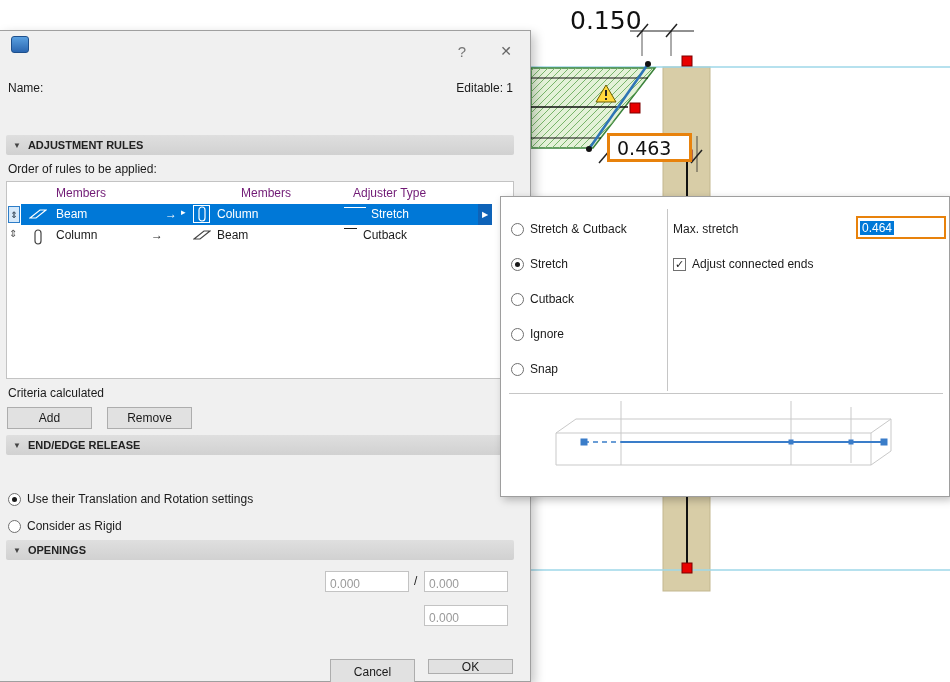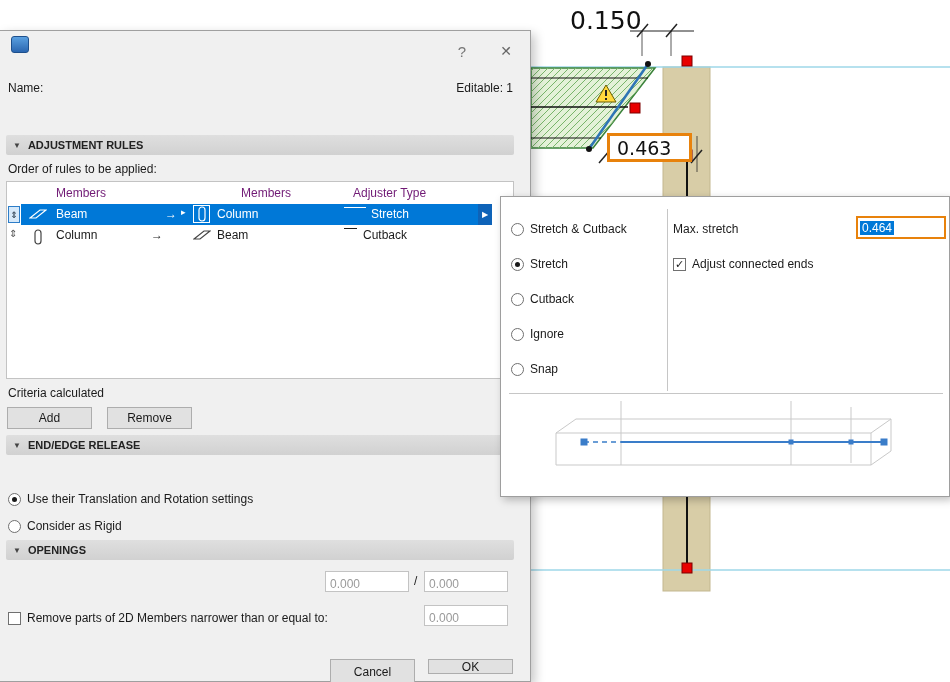--- a/index.html
+++ b/index.html
@@ -252,24 +252,20 @@
   </div>
 
   <div class="input disabled" style="left:325px;top:540px;width:84px;height:21px">
     <span>0.000</span>
   </div>
   <div class="lbl" style="left:414px;top:543px">/</div>
   <div class="input disabled" style="left:424px;top:540px;width:84px;height:21px">
     <span>0.000</span>
   </div>
 
-  <div class="opt-row" style="left:8px;top:577px">
-    <span class="checkbox"></span>
-    <span>Remove parts of 2D Members narrower than or equal to:</span>
-  </div>
   <div class="input disabled" style="left:424px;top:574px;width:84px;height:21px">
     <span>0.000</span>
   </div>
 
   <div class="btn" style="left:330px;top:628px;height:25px">Cancel</div>
   <div class="btn" style="left:428px;top:628px;height:15px">OK</div>
 </div>
 
 <div id="popup">
   <div class="opt-row" style="left:10px;top:22px">

